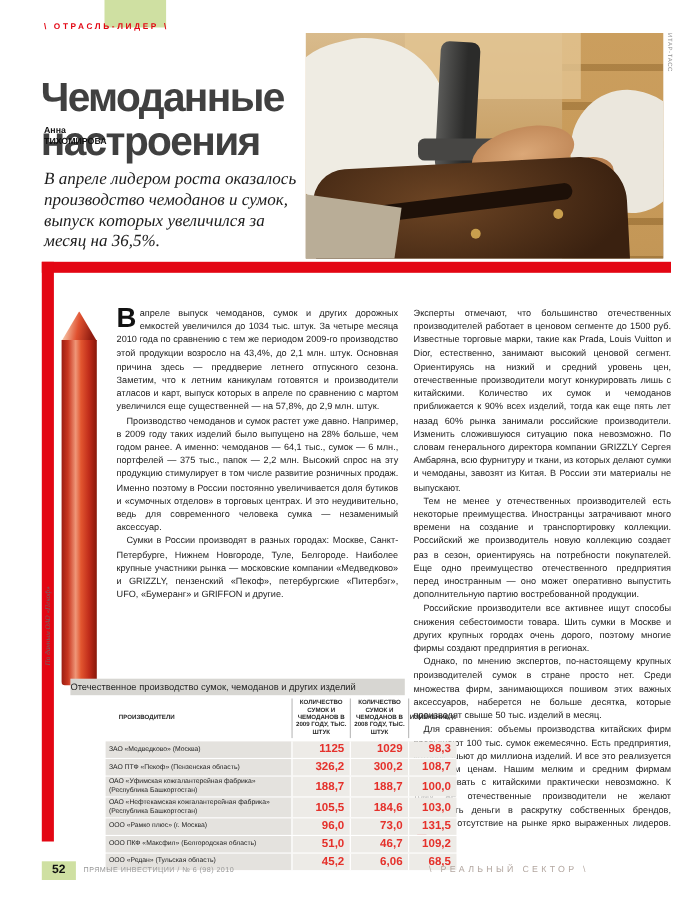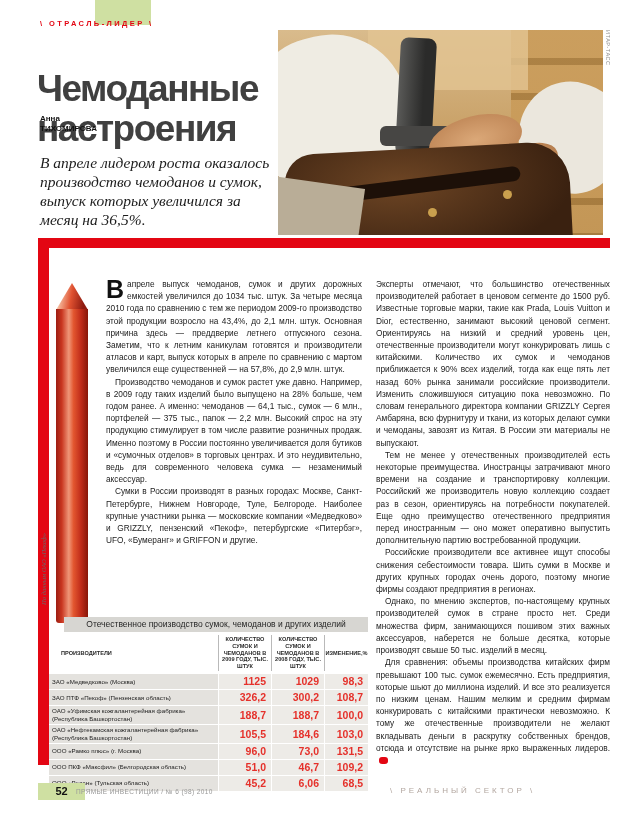--- a/index.html
+++ b/index.html
@@ -62,36 +62,36 @@
   .col1{left:96px;width:256px;}
   .col2{left:366px;width:234px;}
   .col p{margin:0;text-indent:9px;}
   .col p.first{text-indent:0;}
   .dropcap{float:left;font-size:25px;line-height:21px;font-weight:bold;padding:1px 3px 0 0;color:#111;}
   .end-mark{display:inline-block;width:9px;height:7px;background:#e30613;border-radius:3px;
         margin-left:3px;vertical-align:-1px;}
 
   
   .table-title-band{position:absolute;left:54px;top:617px;width:304px;height:15px;background:#d7d6d2;
-        font-size:8.5px;line-height:15px;text-align:center;color:#262626;}
-  .prod-table{position:absolute;left:39px;top:635px;width:319px;}
+        font-size:8.5px;line-height:15px;text-align:left;color:#262626;}
+  .prod-table{position:absolute;left:39px;top:635px;width:319px;padding-left:47px;}
   .t-row{display:grid;grid-template-columns:169px 53px 53px 44px;}
   .t-head{min-height:28px;margin-bottom:3px;}
   .t-head .hc{font-size:5.6px;line-height:6.8px;font-weight:bold;text-transform:uppercase;
         color:#2a2a2a;display:flex;align-items:center;justify-content:center;text-align:center;padding:1px 2px;}
   .t-head .hc.name{justify-content:flex-start;text-align:left;padding-left:12px;}
   .t-head .hc + .hc{border-left:1px solid #b9b9b9;}
   .t-body{border-bottom:1.5px solid #fff;}
   .t-body .cell{padding:1.5px 3px;display:flex;align-items:center;}
   .t-body .name{background:#e4e2de;font-size:6.2px;line-height:7.4px;color:#222;}
   .t-body .num{background:#edebe7;justify-content:flex-end;padding-right:5px;
         font-size:10.5px;font-weight:bold;color:#e5312b;border-left:1.5px solid #fff;}
 
   
-  .f-pagebox{position:absolute;left:28px;top:783px;width:47px;height:17px;background:#cfe0a2;
+  .f-pagebox{position:absolute;left:28px;top:783px;width:31px;height:17px;background:#cfe0a2;
         font-size:11px;font-weight:bold;text-align:center;line-height:17px;color:#111;}
   .f-journal{position:absolute;left:66px;top:788px;font-size:6.5px;color:#989898;letter-spacing:.4px;
         text-transform:uppercase;}
   .f-section{position:absolute;left:380px;top:786px;font-size:8px;letter-spacing:3px;color:#b3a7a0;}
 </style>
 </head>
 <body>
 
 <div class="page">
 

